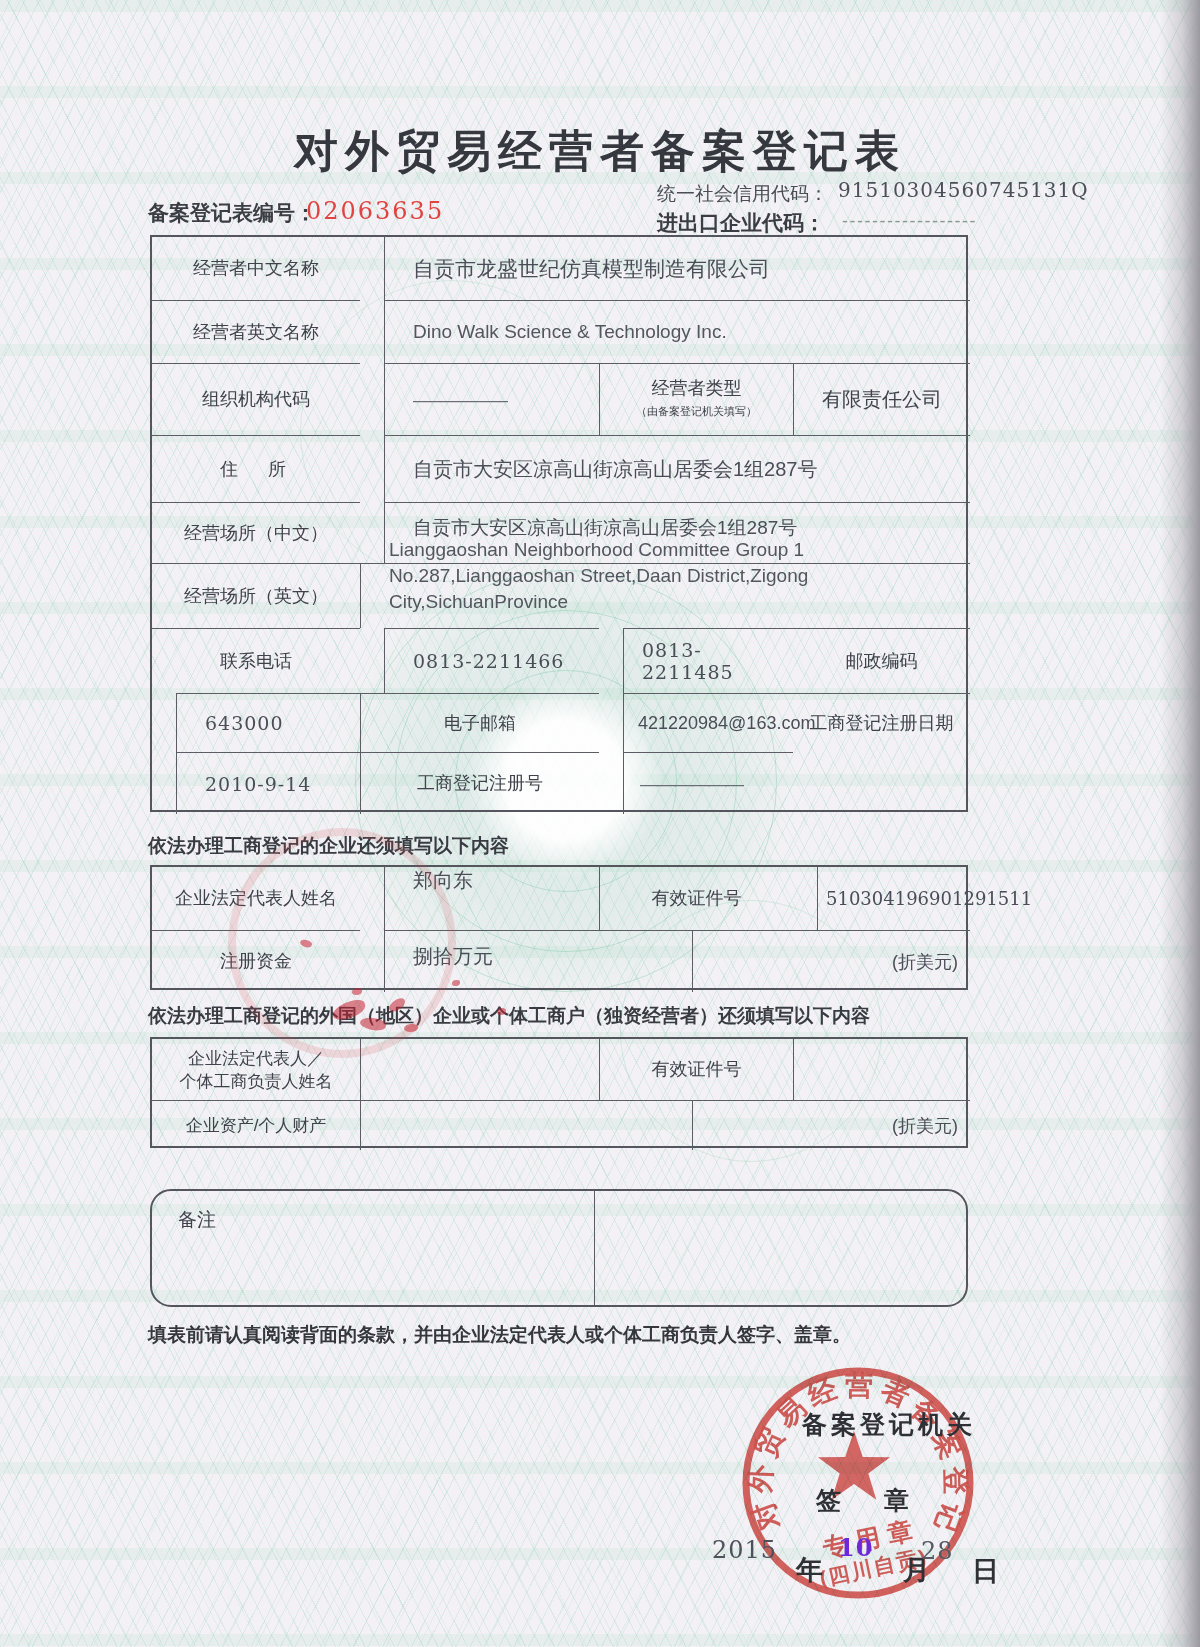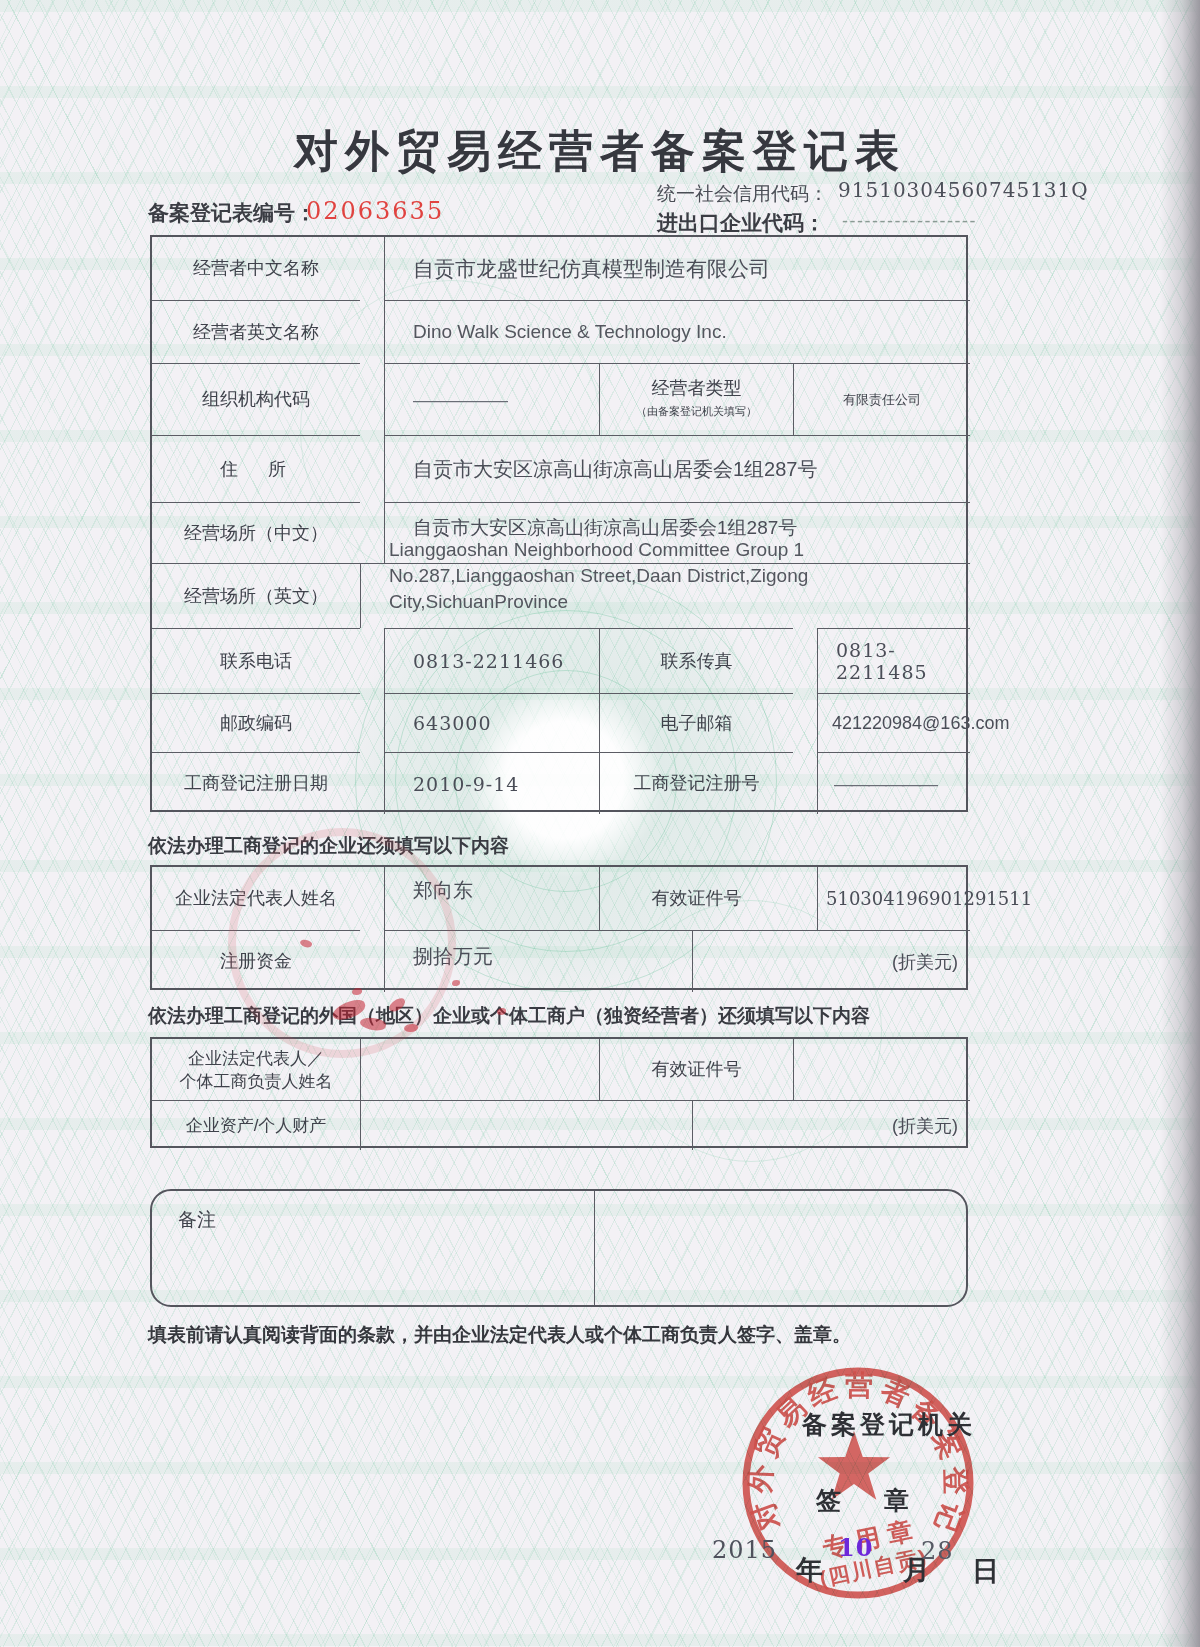--- a/index.html
+++ b/index.html
@@ -76,59 +76,58 @@
 
     <div class="cell bt lbl">经营者英文名称</div>
     <div class="cell bt bl val eng" style="grid-column:2/5;">Dino Walk Science &amp; Technology Inc.</div>
 
     <div class="cell bt lbl">组织机构代码</div>
     <div class="cell bt bl val" style="justify-content:flex-start;color:#6a6d76;">—————</div>
     <div class="cell bt bl lbl" style="flex-direction:column;">
       <span>经营者类型</span>
       <span class="sub">（由备案登记机关填写）</span>
     </div>
-    <div class="cell bt bl lbl" style="font-size:13px;">有限责任公司</div>
+    <div class="cell bt bl lbl" style="font-size:20px;">有限责任公司</div>
 
     <div class="cell bt lbl" style="letter-spacing:6px;">住　所</div>
     <div class="cell bt bl val" style="grid-column:2/5;font-size:20px;">自贡市大安区凉高山街凉高山居委会1组287号</div>
 
     <div class="cell bt lbl">经营场所（中文）</div>
     <div class="cell bt bl val" style="grid-column:2/5;align-items:flex-start;padding-top:12px;font-size:19px;">自贡市大安区凉高山街凉高山居委会1组287号</div>
 
     <div class="cell bt lbl">经营场所（英文）</div>
     <div class="cell bt bl" style="grid-column:2/5;">
       <div class="eng" style="position:relative;z-index:2;margin-top:-27px;padding-left:28px;">
         <div>Lianggaoshan Neighborhood Committee Group 1</div>
         <div>No.287,Lianggaoshan Street,Daan District,Zigong</div>
         <div>City,SichuanProvince</div>
       </div>
     </div>
 
     <div class="cell bt lbl">联系电话</div>
     <div class="cell bt bl val num">0813-2211466</div>
-    <div class="cell bt bl lbl">联系传真</div>
     <div class="cell bt bl val num" style="padding-left:18px;">0813-2211485</div>
 
     <div class="cell bt lbl">邮政编码</div>
     <div class="cell bt bl val num">643000</div>
     <div class="cell bt bl lbl">电子邮箱</div>
     <div class="cell bt bl val" style="padding-left:14px;font-size:18px;">421220984@163.com</div>
 
     <div class="cell bt lbl">工商登记注册日期</div>
     <div class="cell bt bl val num">2010-9-14</div>
     <div class="cell bt bl lbl">工商登记注册号</div>
     <div class="cell bt bl val" style="color:#6a6d76;padding-left:16px;letter-spacing:-2px;">——————</div>
   </div>
 
   <div class="heading" style="top:833px;">依法办理工商登记的企业还须填写以下内容</div>
 
   <div class="tbl" style="top:865px;height:125px;">
     <div class="grid" style="grid-template-columns:208px 239px 194px 177px;grid-template-rows:63px;">
       <div class="cell lbl">企业法定代表人姓名</div>
-      <div class="cell bl val" style="align-items:flex-start;padding-top:10px;font-size:20px;">郑向东</div>
+      <div class="cell bl val" style="align-items:flex-start;font-size:20px;">郑向东</div>
       <div class="cell bl lbl">有效证件号</div>
       <div class="cell bl val num" style="padding-left:8px;font-size:18px;letter-spacing:0;">510304196901291511</div>
     </div>
     <div class="grid" style="grid-template-columns:208px 332px 278px;grid-template-rows:62px;">
       <div class="cell bt lbl">注册资金</div>
       <div class="cell bt bl val" style="align-items:flex-start;padding-top:12px;font-size:20px;">捌拾万元</div>
       <div class="cell bt bl usd">(折美元)</div>
     </div>
   </div>
 

